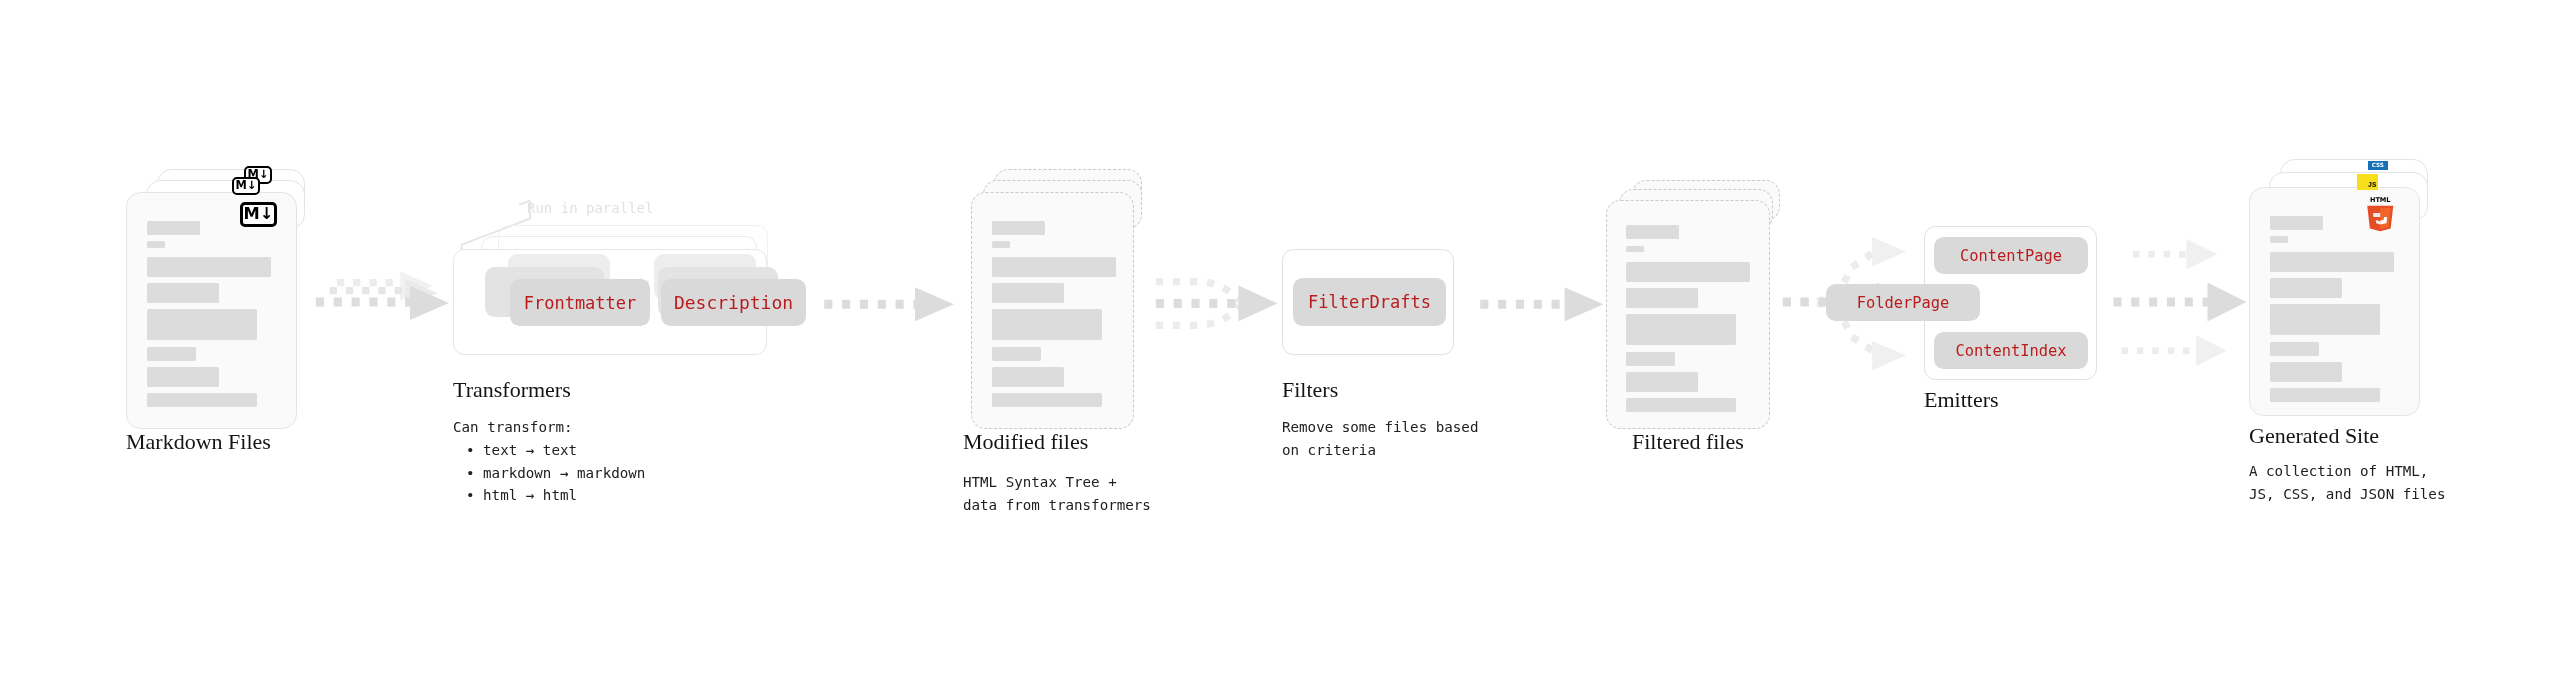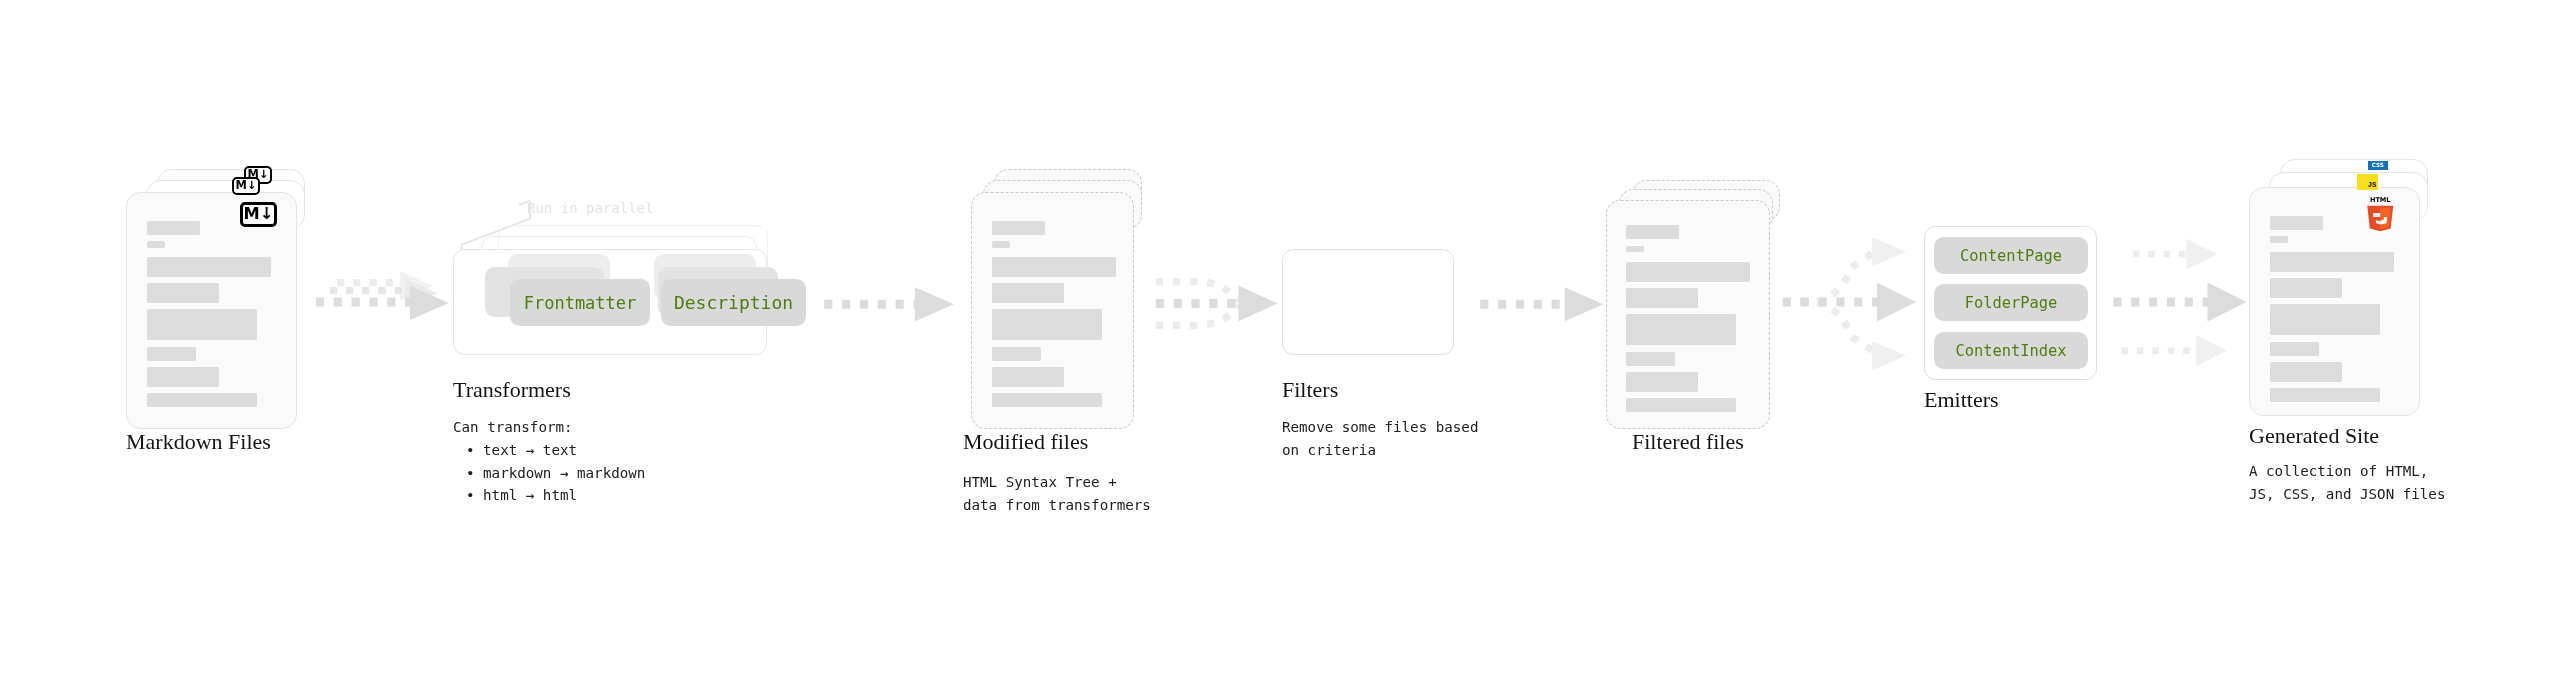--- a/index.html
+++ b/index.html
@@ -72,21 +72,21 @@
   }
   .procbox.ghost2 { border-color: #f0f0f0; background: transparent; }
   .procbox.ghost1 { border-color: #ebebeb; background: transparent; }
 
   .chip {
     position: absolute;
     background: #d9d9d9;
     border-radius: 9.8px;
     display: flex; align-items: center; justify-content: center;
     font-family: "DejaVu Sans Mono", "Liberation Mono", monospace;
-    color: #4d7c0f;
+    color: #b91c1c;
     white-space: nowrap;
   }
   .chip.g2 { background: #ededed; color: transparent; }
   .chip.g1 { background: #e3e3e3; color: transparent; }
 
   
   .title {
     position: absolute;
     font-family: Liberation Serif, serif;
     font-size: 22px;
@@ -226,20 +226,21 @@
       <path d="M22 41 H70 Q108 41 124 66"></path>
       <path d="M22 95 H70 Q108 95 124 70"></path>
     </g>
     <g fill="none" stroke="#dcdcdc" stroke-width="11" stroke-dasharray="10 12">
       <path d="M22 68 H128"></path>
     </g>
     <polygon points="124,46 172,68 124,90" fill="#dcdcdc"></polygon>
   </svg>
 
   <div class="procbox" style="left:1282px; top:249px; width:172px; height:106px; border-color:#e0e0e0;"></div>
+  <div class="chip" style="left:1293px; top:278px; width:153px; height:48px; font-size:17px;">FilterDrafts</div>
 
   <div class="title" style="left:1282px; top:377px;">Filters</div>
   <div class="caption" style="left:1282px; top:416px;">Remove some files based
 on criteria</div>
 
   <svg class="abs" style="left:1477px; top:283px;" width="154" height="49" viewBox="0 0 190 60">
     <g stroke="#dcdcdc" stroke-width="11" stroke-dasharray="10 12" fill="none">
       <path d="M4 26 H112"></path>
     </g>
     <polygon points="108,5 156,26 108,47" fill="#dcdcdc"></polygon>
@@ -272,21 +273,21 @@
     <polygon points="118,10 160,28 118,46" fill="#f0f0f0"></polygon>
     <polygon points="118,138 160,156 118,174" fill="#f0f0f0"></polygon>
     <g fill="none" stroke="#dcdcdc" stroke-width="11" stroke-dasharray="10 12">
       <path d="M8 90 H128"></path>
     </g>
     <polygon points="124,66 172,90 124,114" fill="#dcdcdc"></polygon>
   </svg>
 
   <div class="procbox" style="left:1924px; top:226px; width:173px; height:154px; border-color:#e0e0e0;"></div>
   <div class="chip" style="left:1934px; top:237px; width:154px; height:37px; font-size:15.4px;">ContentPage</div>
-  <div class="chip" style="left:1934px; top:284px; width:154px; height:37px; font-size:15.4px;">FolderPage</div>
+  <div class="chip" style="left:1826px; top:284px; width:154px; height:37px; font-size:15.4px;">FolderPage</div>
   <div class="chip" style="left:1934px; top:332px; width:154px; height:37px; font-size:15.4px;">ContentIndex</div>
 
   <div class="title" style="left:1924px; top:387px;">Emitters</div>
 
   <svg class="abs" style="left:2113px; top:229px;" width="163" height="146" viewBox="0 0 200 180">
     <g fill="none" stroke="#ececec" stroke-width="8" stroke-dasharray="8 11">
       <path d="M24 31 H94"></path>
     </g>
     <polygon points="90,12 128,31 90,50" fill="#f0f0f0"></polygon>
     <g fill="none" stroke="#dcdcdc" stroke-width="11" stroke-dasharray="10 12">

